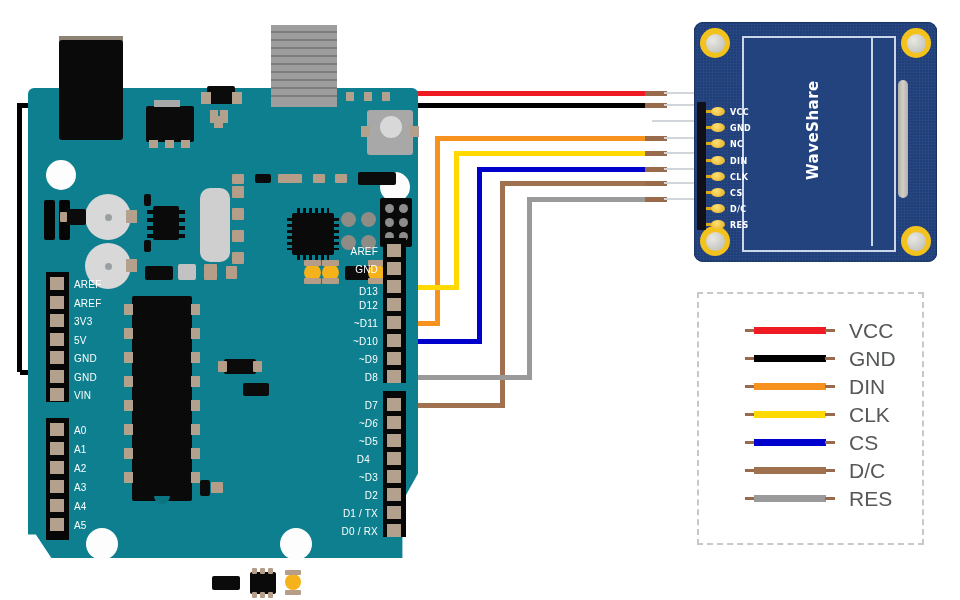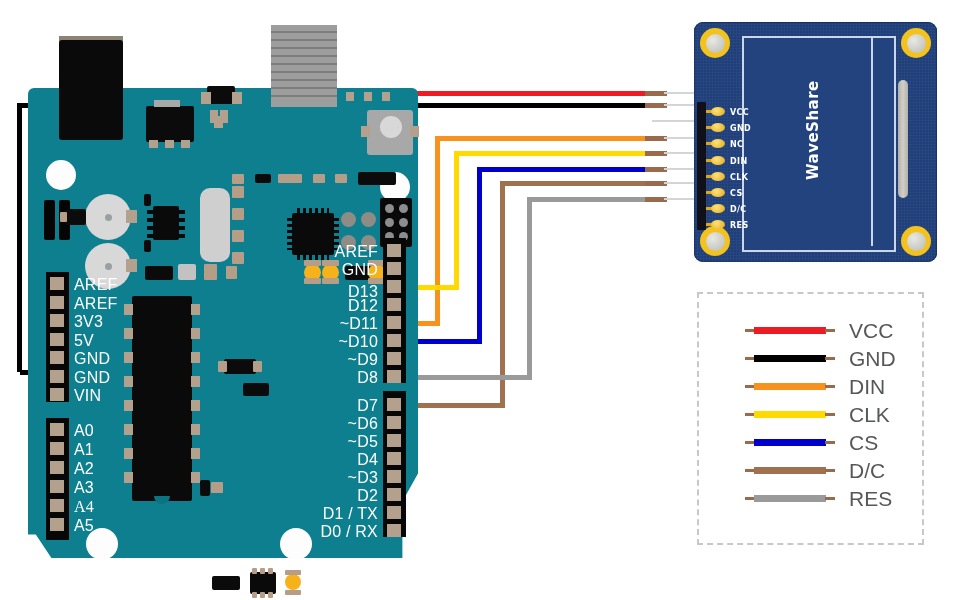--- a/index.html
+++ b/index.html
@@ -23,21 +23,21 @@
   .pad{position:absolute;background:#b3a08d;}
   .pad-s{position:absolute;background:#b59d88;border-radius:1px;}
   .gray{position:absolute;background:#a8a8a8;}
   .grayl{position:absolute;background:#c2c2c2;}
   .led{position:absolute;background:#f5b21a;border-radius:50%;}
   .silver{position:absolute;background:#d8d8d8;border-radius:50%;}
 
   
   .header{position:absolute;background:#070707;}
 
-  .pinlabel{position:absolute;color:#ffffff;font-size:16px;line-height:11px;
+  .pinlabel{position:absolute;color:#ffffff;font-size:10px;line-height:11px;
             letter-spacing:.2px;white-space:nowrap;}
   .pinlabel.r{text-align:right;}
 
   
   .usb{position:absolute;background:#9d9d9d;}
   .usb-line{position:absolute;background:#7d7d7d;height:2px;left:0;right:0;}
 
   
   .jack{position:absolute;background:#0a0a0a;border-radius:3px;}
   .jack-top{position:absolute;background:#8c8374;}
@@ -335,21 +335,21 @@
         <div class="pinlabel" style="left: 46px; top: 209.5px;">AREF</div>
         <div class="pinlabel" style="left: 46px; top: 228px;">3V3</div>
         <div class="pinlabel" style="left: 46px; top: 246.5px;">5V</div>
         <div class="pinlabel" style="left: 46px; top: 265px;">GND</div>
         <div class="pinlabel" style="left: 46px; top: 283.5px;">GND</div>
         <div class="pinlabel" style="left: 46px; top: 302px;">VIN</div>
         <div class="pinlabel" style="left: 46px; top: 337px;">A0</div>
         <div class="pinlabel" style="left: 46px; top: 356px;">A1</div>
         <div class="pinlabel" style="left: 46px; top: 375px;">A2</div>
         <div class="pinlabel" style="left: 46px; top: 394px;">A3</div>
-        <div class="pinlabel" style="left: 46px; top: 413px; font-family: Liberation Serif, serif;">A4</div>
+        <div class="pinlabel" style="left: 46px; top: 413px;">A4</div>
         <div class="pinlabel" style="left: 46px; top: 432px;">A5</div>
       </div>
 
     <div class="header" style="left:355px;top:150px;width:23px;height:145px;"></div>
     <div class="header" style="left:355px;top:303px;width:23px;height:146px;"></div>
     <div id="rightpins">
         <div class="pad" style="left: 359px; top: 156px; width: 14px; height: 13px;"></div>
         <div class="pad" style="left: 359px; top: 174px; width: 14px; height: 13px;"></div>
         <div class="pad" style="left: 359px; top: 192px; width: 14px; height: 13px;"></div>
         <div class="pad" style="left: 359px; top: 210px; width: 14px; height: 13px;"></div>
@@ -369,23 +369,23 @@
     <div id="rightlabels">
         <div class="pinlabel r" style="right: 40px; top: 158px;">AREF</div>
         <div class="pinlabel r" style="right: 40px; top: 176px;">GND</div>
         <div class="pinlabel r" style="right: 40px; top: 198px;">D13</div>
         <div class="pinlabel r" style="right: 40px; top: 212px;">D12</div>
         <div class="pinlabel r" style="right: 40px; top: 230px;">~D11</div>
         <div class="pinlabel r" style="right: 40px; top: 248px;">~D10</div>
         <div class="pinlabel r" style="right: 40px; top: 266px;">~D9</div>
         <div class="pinlabel r" style="right: 40px; top: 284px;">D8</div>
         <div class="pinlabel r" style="right: 40px; top: 312px;">D7</div>
-        <div class="pinlabel r" style="right: 40px; top: 330px;">~D6</div>
+        <div class="pinlabel r" style="right: 40px; top: 330px; font-style: italic;">~D6</div>
         <div class="pinlabel r" style="right: 40px; top: 348px;">~D5</div>
-        <div class="pinlabel r" style="right: 40px; top: 366px;">D4</div>
+        <div class="pinlabel r" style="right: 48px; top: 366px;">D4</div>
         <div class="pinlabel r" style="right: 40px; top: 384px;">~D3</div>
         <div class="pinlabel r" style="right: 40px; top: 402px;">D2</div>
         <div class="pinlabel r" style="right: 40px; top: 420px;">D1 / TX</div>
         <div class="pinlabel r" style="right: 40px; top: 438px;">D0 / RX</div>
       </div>
   </div>
 
   <div id="disp">
     <div class="disp-pcb"></div>
 

